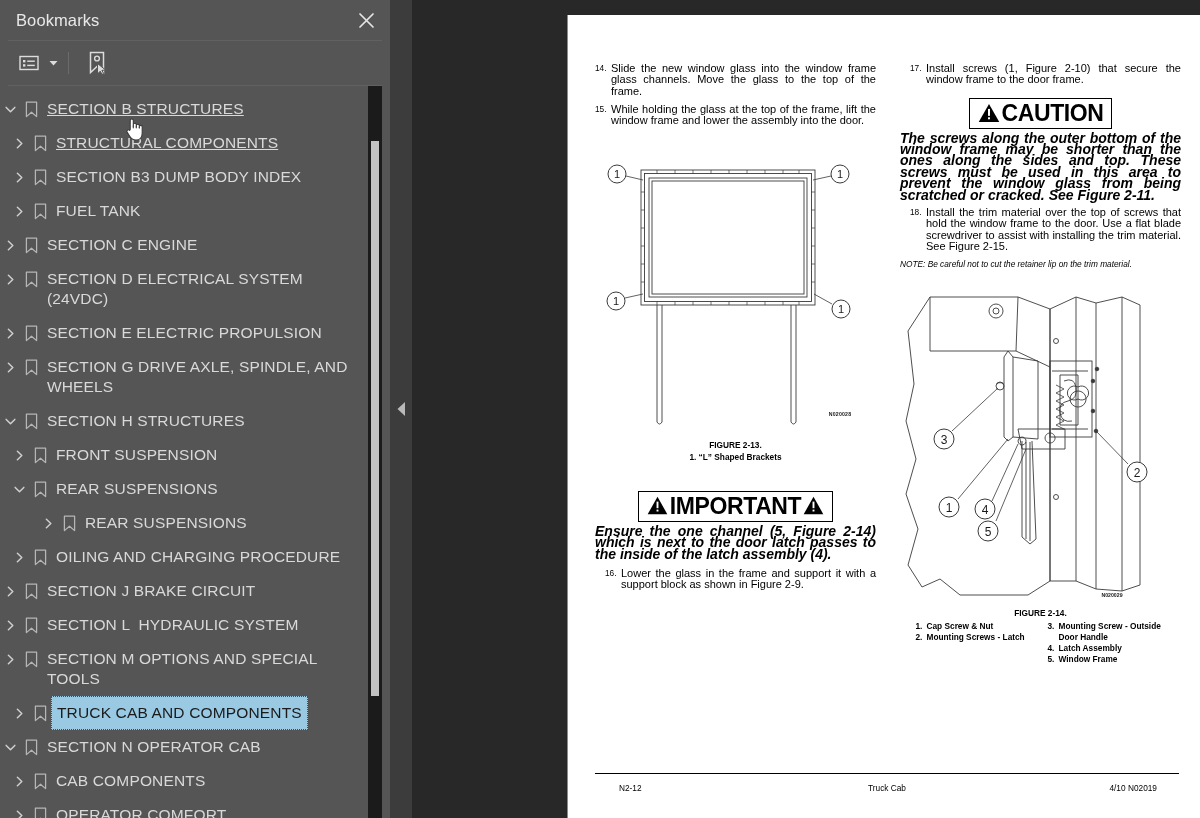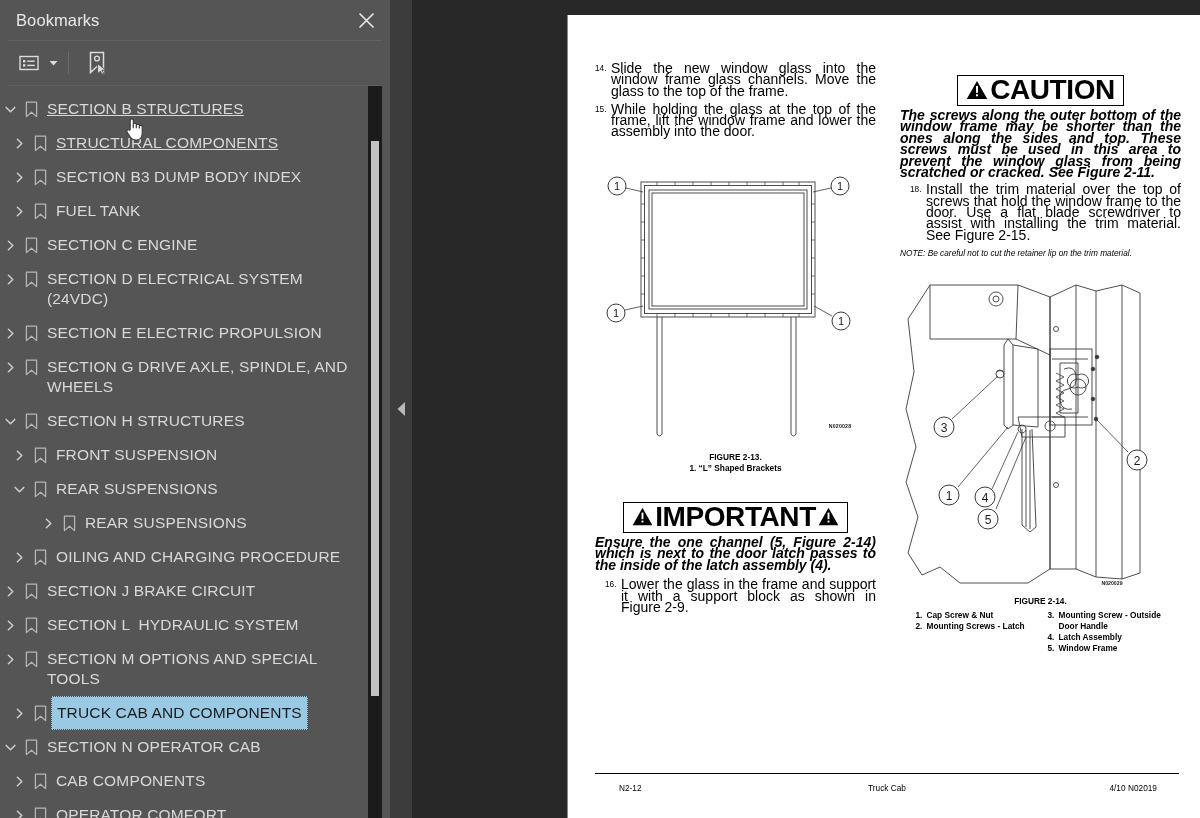--- a/index.html
+++ b/index.html
@@ -194,21 +194,21 @@
     margin-bottom: 7px;
   }
   .step-num {
     flex: 0 0 16px;
     font-size: 8.3px;
     text-align: left;
   }
   .step-txt {
     flex: 1 1 auto;
     text-align: justify;
-    font-size: 14px;
+    font-size: 11px;
     line-height: 11.3px;
   }
   .para-ital {
     font-style: italic;
     font-weight: bold;
     font-size: 14px;
     line-height: 11.4px;
     text-align: justify;
     margin: 4px 0 6px 0;
   }
@@ -229,21 +229,21 @@
     display: flex;
     align-items: center;
     justify-content: center;
     gap: 2px;
     width: fit-content;
   }
   .alert-box.caution { margin-top: 12px; }
   .alert-word {
     font-family: "Liberation Sans", sans-serif;
     font-weight: bold;
-    font-size: 28px;
+    font-size: 23px;
     line-height: 24px;
     letter-spacing: -0.4px;
   }
   .tri { display: block; }
 
   
   .fig-cap {
     text-align: center;
     font-size: 8.3px;
     font-weight: bold;
@@ -696,20 +696,24 @@
                 <div class="step-num">16.</div>
                 <div class="step-txt">Lower the glass in the frame and support it with a support block as shown in Figure 2-9.</div>
               </div>
 
             </div>
           </div>
 
           <div class="col">
             <div class="doc">
 
+              <div class="step" style="padding-left:10px;">
+                <div class="step-num">17.</div>
+                <div class="step-txt">Install screws (1, Figure 2-10) that secure the window frame to the door frame.</div>
+              </div>
 
               <div class="alert-box caution">
                 <svg class="tri" width="22" height="20" viewBox="0 0 21 19" aria-hidden="true">
                   <path d="M10.5 0.8 L20.3 18.2 L0.7 18.2 Z" fill="#000"></path>
                   <rect x="9.55" y="5.6" width="1.9" height="6.6" fill="#fff"></rect>
                   <rect x="9.55" y="13.6" width="1.9" height="1.9" fill="#fff"></rect>
                 </svg>
                 <span class="alert-word">CAUTION</span>
               </div>
               <div class="para-ital">The screws along the outer bottom of the window frame may be shorter than the ones along the sides and top. These screws must be used in this area to prevent the window glass from being scratched or cracked. See Figure 2-11.</div>

